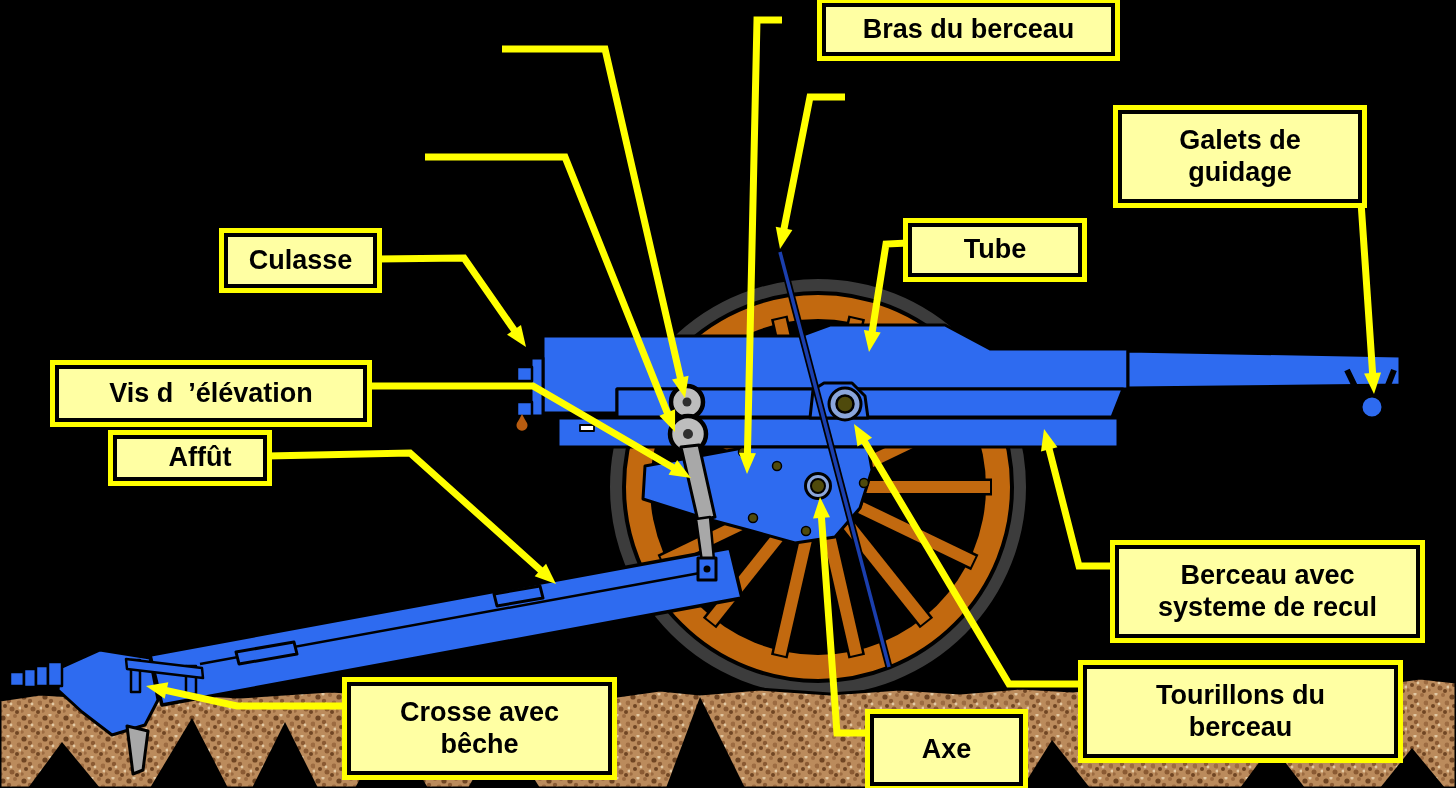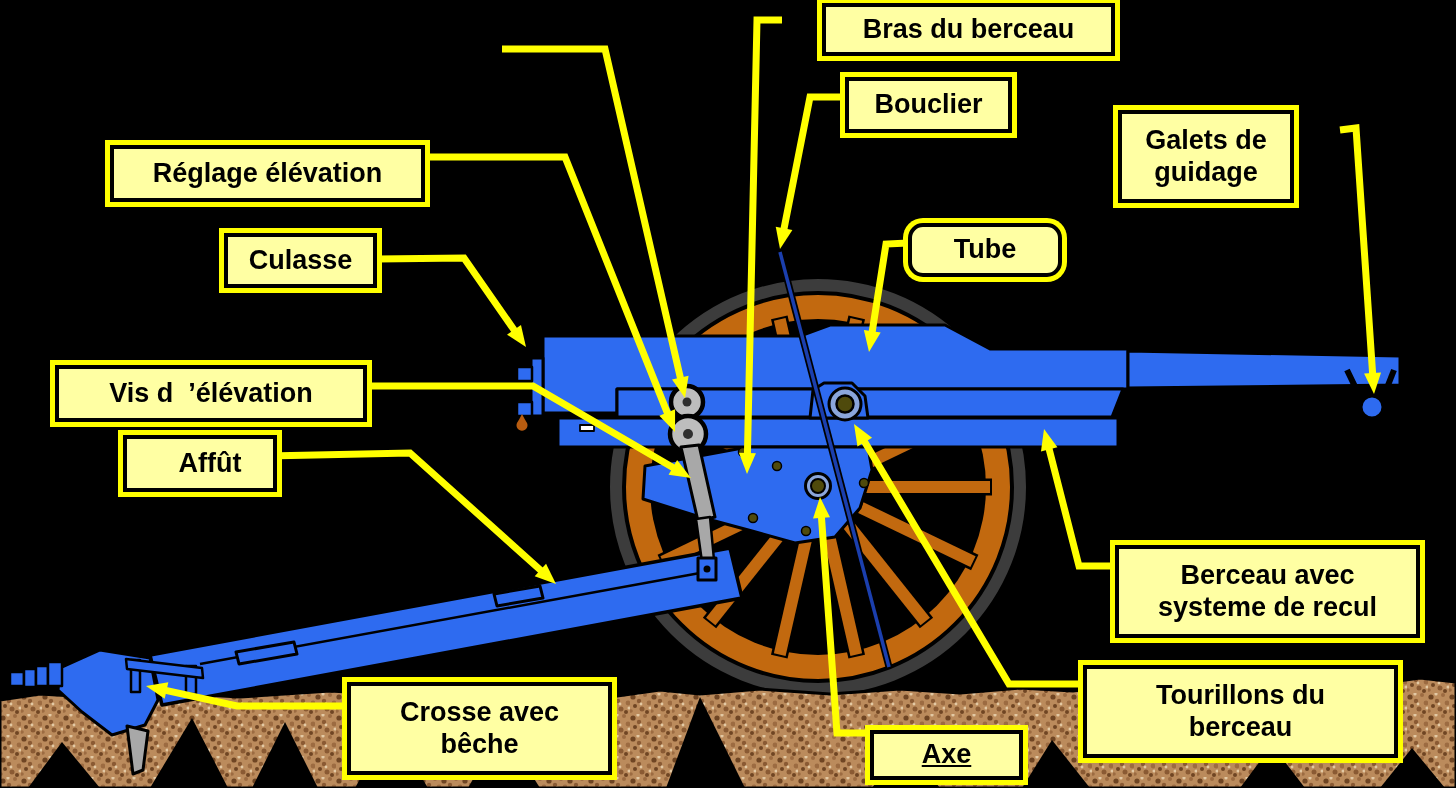--- a/index.html
+++ b/index.html
@@ -156,30 +156,28 @@
       <polygon points="1374,394 1364.101584484727,373.6217917792805 1381.0627951554602,372.474040681261" class="leader-head"></polygon>
       <polyline points="1115,566 1079,566 1046.970294058513,440.62657960046556" class="leader"></polyline>
       <polygon points="1044,429 1057.433508486061,447.24255600936795 1040.9625207187348,451.45047259226146" class="leader-head"></polygon>
       <polyline points="1083,684 1009,684 860.1447745077998,434.30736369050277" class="leader"></polyline>
       <polygon points="854,424 872.0544046694223,437.68533784868833 857.4523061078768,446.3904350680713" class="leader-head"></polygon>
       <polyline points="870,733 837,733 820.8621728171302,508.9689873436896" class="leader"></polyline>
       <polygon points="820,497 829.9868351317579,517.3350221059897 813.0307697281977,518.556433596924" class="leader-head"></polygon>
     </svg>
 
   <div id="labels-layer">
-      <div class="label" style="left: 110px; top: 145px; width: 315px; height: 57px;">Réglage élévation</div>
       <div class="label" style="left: 55px; top: 365px; width: 312px; height: 57px;">Vis d  ’élévation</div>
       <div class="label" style="left: 224px; top: 233px; width: 153px; height: 55px;">Culasse</div>
-      <div class="label" style="left: 123px; top: 435px; width: 154px; height: 57px; padding-left: 20px;">Affût</div>
+      <div class="label" style="left: 113px; top: 435px; width: 154px; height: 46px; padding-left: 20px;">Affût</div>
       <div class="label" style="left: 347px; top: 682px; width: 265px; height: 93px;">Crosse avec
 bêche</div>
       <div class="label" style="left: 782px; top: 3px; width: 293px; height: 53px; margin-left: 40px;">Bras du berceau</div>
-      <div class="label" style="left: 845px; top: 77px; width: 167px; height: 56px;">Bouclier</div>
-      <div class="label" style="left: 908px; top: 223px; width: 154px; height: 54px; border-radius: 15px;">Tube</div>
-      <div class="label" style="left: 1118px; top: 110px; width: 176px; height: 93px;">Galets de
+      <div class="label" style="left: 908px; top: 223px; width: 174px; height: 54px;">Tube</div>
+      <div class="label" style="left: 1118px; top: 110px; width: 244px; height: 93px;">Galets de
 guidage</div>
       <div class="label" style="left: 1083px; top: 665px; width: 315px; height: 93px;">Tourillons du
 berceau</div>
       <div class="label" style="left: 1115px; top: 545px; width: 305px; height: 93px;">Berceau avec
 systeme de recul</div>
-      <div class="label" style="left: 870px; top: 730px; width: 153px; height: 50px; text-decoration: underline;">Axe</div>
+      <div class="label" style="left: 870px; top: 714px; width: 153px; height: 72px;">Axe</div>
     </div>
 </div>
 
 </body></html>

